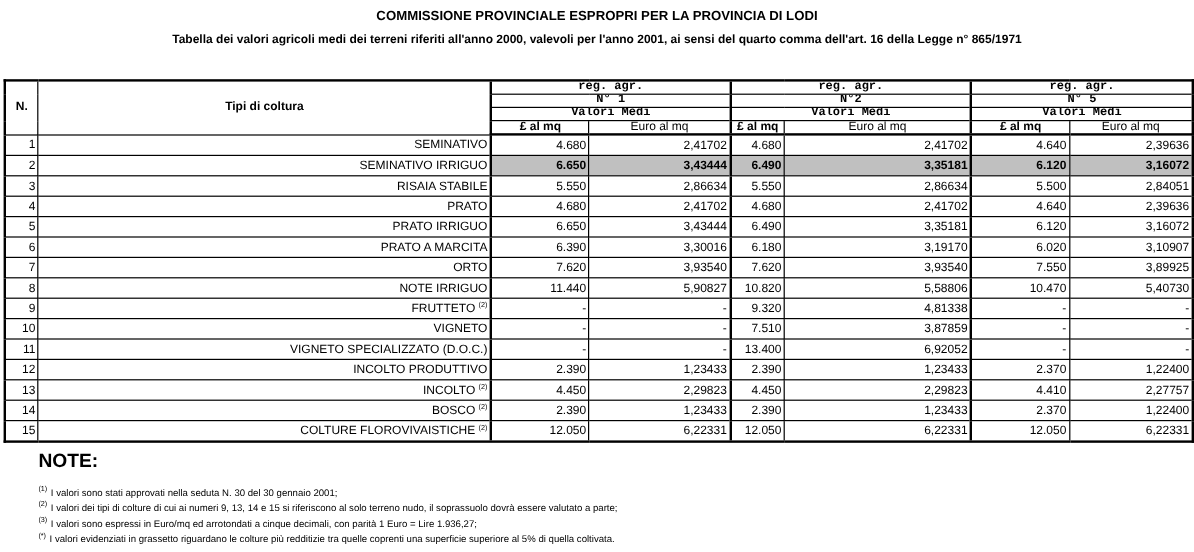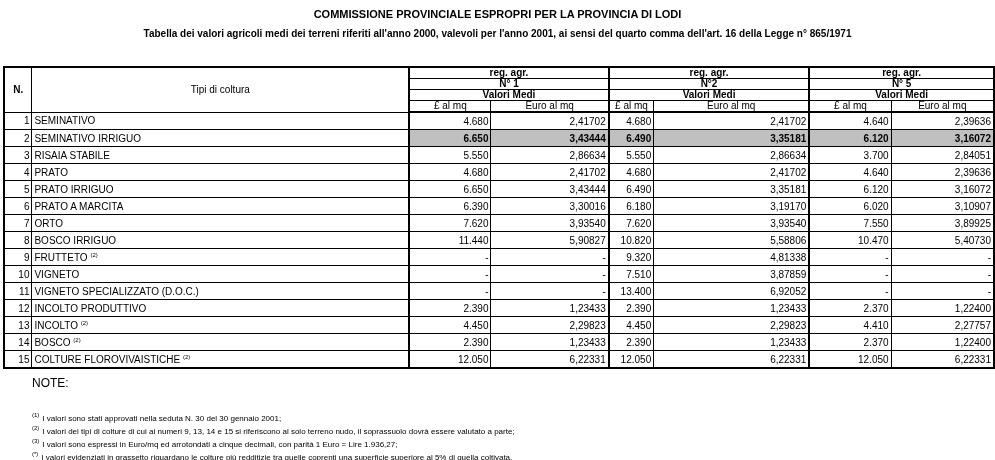--- a/index.html
+++ b/index.html
@@ -23,32 +23,32 @@
   table.main td, table.main th {
     border: 1px solid #000; padding: 0 2px; height: 16px;
     line-height: 15px; white-space: nowrap; overflow: hidden;
   }
   table.main thead th { height: 10px; line-height: 10px; font-size: 10px; }
   .outer-l { border-left: 2px solid #000 !important; }
   .outer-r { border-right: 2px solid #000 !important; }
   .outer-t { border-top: 2px solid #000 !important; }
   .outer-b { border-bottom: 2px solid #000 !important; }
   .sep-l { border-left: 2px solid #000 !important; }
-  .hdr-reg { font-weight: bold; text-align: center; }
-  .hdr-unit-l { font-weight: normal; text-align: center; }
+  .hdr-reg { font-weight: bold; text-align: center; font-family: Liberation Mono, monospace; }
+  .hdr-unit-l { font-weight: bold; text-align: center; }
   .hdr-unit-r { font-weight: normal; text-align: center; margin-top: 44px; }
   .n-col { text-align: right; }
-  .type-col { text-align: left; }
+  .type-col { text-align: right; }
   .num { text-align: right; }
   tr.highlight td.val { background: #c0c0c0; font-weight: bold; }
   sup { font-size: 6px; vertical-align: 4px; line-height: 0; }
   .notes {
     position: absolute; left: 32px; top: 376px; font-size: 9px;
   }
-  .notes .notes-title { font-weight: normal; font-size: 12px; margin-bottom: 22px; }
+  .notes .notes-title { font-weight: bold; font-size: 16px; margin-bottom: 10px; }
   .notes .note { font-size: 8px; height: 13px; line-height: 13px; white-space: nowrap; }
   .notes .note sup { font-size: 6px; margin-right: 3px; }
 </style>
 </head>
 <body>
 
 <div class="title">COMMISSIONE PROVINCIALE ESPROPRI PER LA PROVINCIA DI LODI</div>
 <div class="subtitle">Tabella dei valori agricoli medi dei terreni riferiti all'anno 2000, valevoli per l'anno 2001, ai sensi del quarto comma dell'art. 16 della Legge n° 865/1971</div>
 
 <table class="main">
@@ -58,21 +58,21 @@
     <col style="width:82px">
     <col style="width:118px">
     <col style="width:45px">
     <col style="width:156px">
     <col style="width:82px">
     <col style="width:103px">
   </colgroup>
   <thead>
     <tr>
       <th rowspan="4" class="outer-l outer-t" style="font-weight:bold;">N.</th>
-      <th rowspan="4" class="outer-t" style="font-weight:normal;">Tipi di coltura</th>
+      <th rowspan="4" class="outer-t" style="font-weight:bold;">Tipi di coltura</th>
       <th colspan="2" class="hdr-reg outer-t sep-l">reg. agr.</th>
       <th colspan="2" class="hdr-reg outer-t sep-l">reg. agr.</th>
       <th colspan="2" class="hdr-reg outer-t sep-l outer-r">reg. agr.</th>
     </tr>
     <tr>
       <th colspan="2" class="hdr-reg sep-l">N° 1</th>
       <th colspan="2" class="hdr-reg sep-l">N°2</th>
       <th colspan="2" class="hdr-reg sep-l outer-r">N° 5</th>
     </tr>
     <tr>
@@ -110,21 +110,21 @@
         <td class="num val sep-l" style="background: rgb(192, 192, 192);">6.120</td>
         <td class="num val outer-r" style="background: rgb(192, 192, 192);">3,16072</td>
       </tr>
       <tr>
         <td class="n-col outer-l">3</td>
         <td class="type-col"><span>RISAIA STABILE</span></td>
         <td class="num val sep-l">5.550</td>
         <td class="num val">2,86634</td>
         <td class="num val sep-l">5.550</td>
         <td class="num val">2,86634</td>
-        <td class="num val sep-l">3.700</td>
+        <td class="num val sep-l">5.500</td>
         <td class="num val outer-r">2,84051</td>
       </tr>
       <tr>
         <td class="n-col outer-l">4</td>
         <td class="type-col"><span>PRATO</span></td>
         <td class="num val sep-l">4.680</td>
         <td class="num val">2,41702</td>
         <td class="num val sep-l">4.680</td>
         <td class="num val">2,41702</td>
         <td class="num val sep-l">4.640</td>
@@ -155,21 +155,21 @@
         <td class="type-col"><span>ORTO</span></td>
         <td class="num val sep-l">7.620</td>
         <td class="num val">3,93540</td>
         <td class="num val sep-l">7.620</td>
         <td class="num val">3,93540</td>
         <td class="num val sep-l">7.550</td>
         <td class="num val outer-r">3,89925</td>
       </tr>
       <tr>
         <td class="n-col outer-l">8</td>
-        <td class="type-col"><span>BOSCO IRRIGUO</span></td>
+        <td class="type-col"><span>NOTE IRRIGUO</span></td>
         <td class="num val sep-l">11.440</td>
         <td class="num val">5,90827</td>
         <td class="num val sep-l">10.820</td>
         <td class="num val">5,58806</td>
         <td class="num val sep-l">10.470</td>
         <td class="num val outer-r">5,40730</td>
       </tr>
       <tr>
         <td class="n-col outer-l">9</td>
         <td class="type-col"><span>FRUTTETO</span> <sup>(2)</sup></td>

